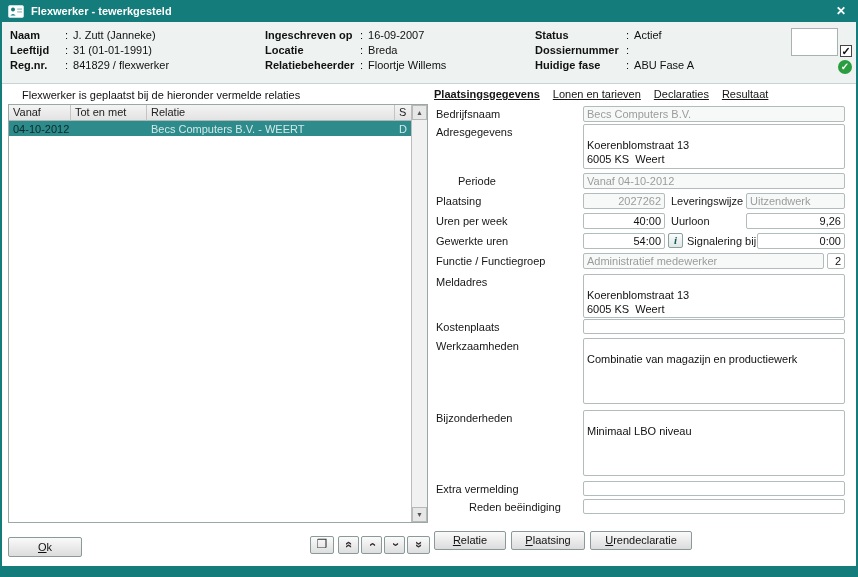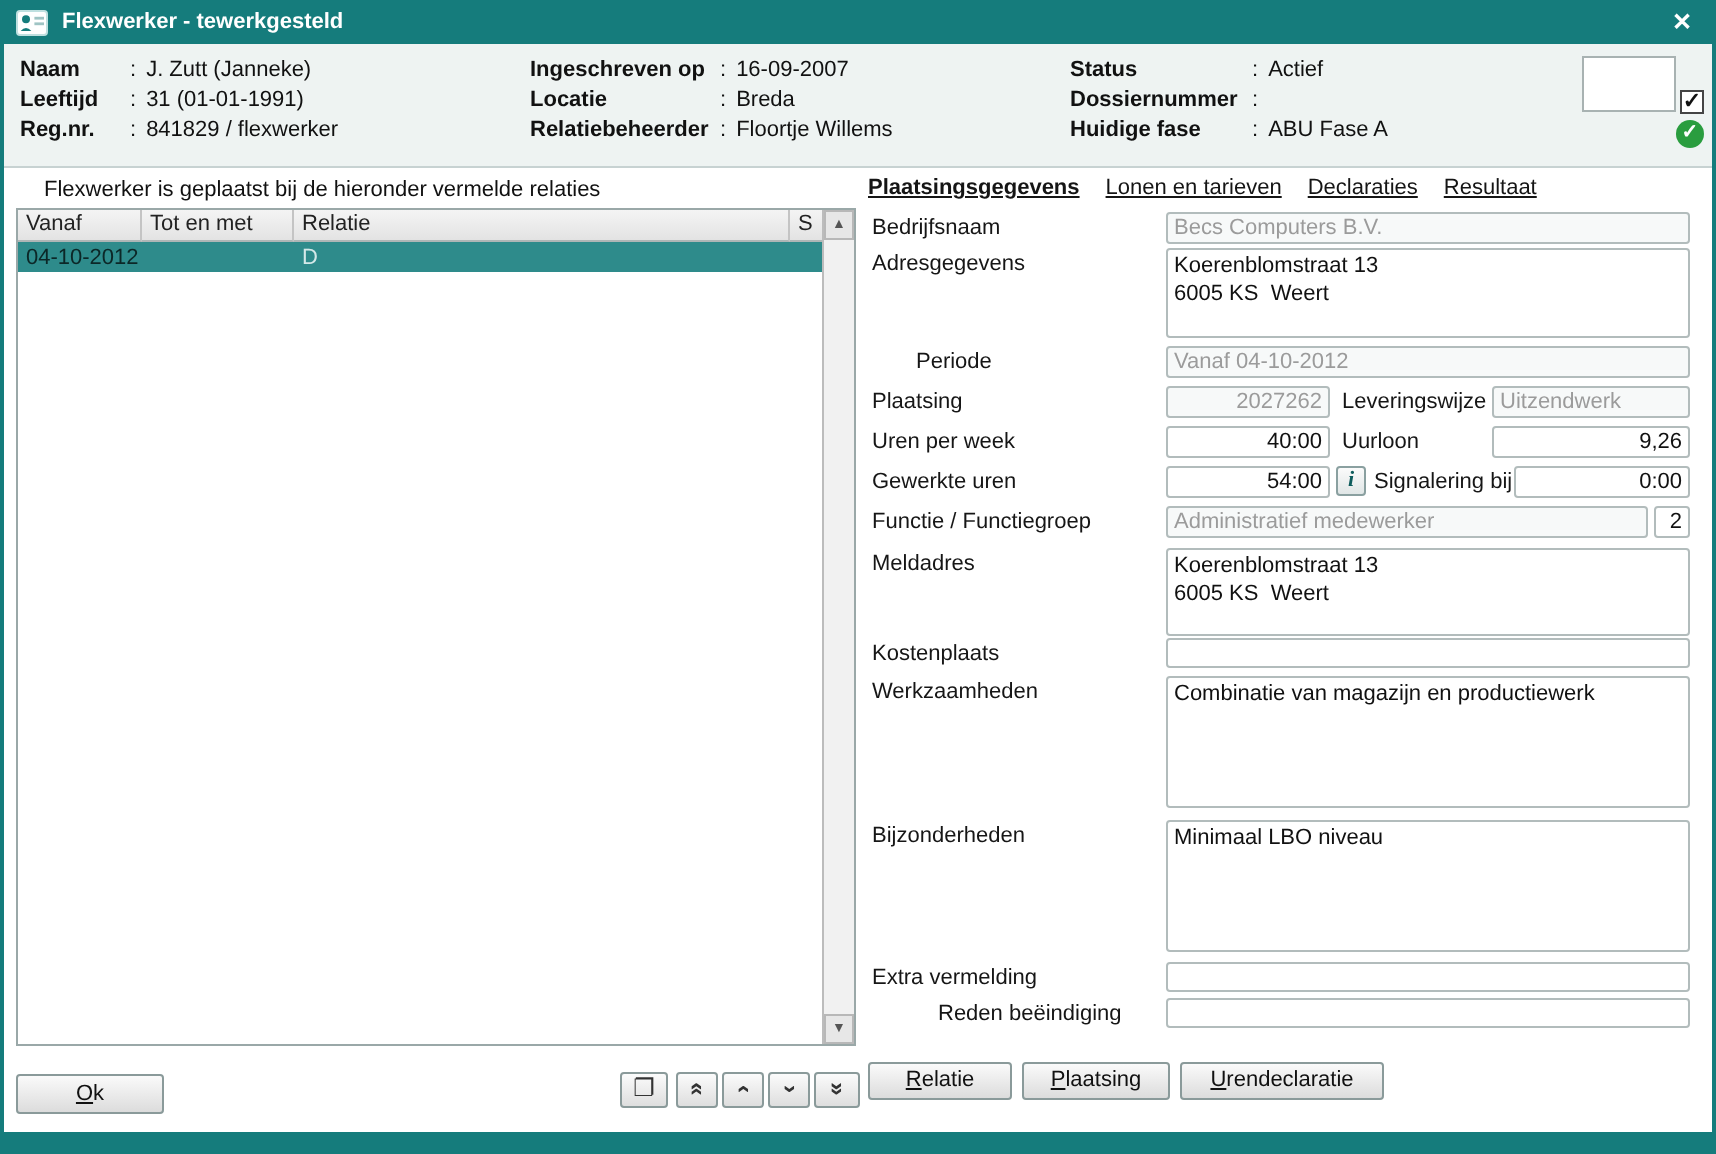--- a/index.html
+++ b/index.html
@@ -52,21 +52,21 @@
   .tabs { position:absolute; left:434px; top:88px; display:flex; gap:13px; white-space:nowrap; }
   .tab { text-decoration:underline; color:#151515; cursor:pointer; }
   .tab.active { font-weight:bold; }
 
   .flabel { position:absolute; white-space:nowrap; color:#161616; }
   .field { position:absolute; background:#fff; border:1px solid #b2bcbc; border-radius:2px;
     height:16px; line-height:14px; padding:0 3px; overflow:hidden; white-space:nowrap; }
   .field.ro { color:#9b9b9b; background:#f7f9f9; }
   .field.num { text-align:right; }
   .ta { position:absolute; background:#fff; border:1px solid #b2bcbc; border-radius:2px;
-    padding:1px 3px; white-space:pre-wrap; overflow:hidden; line-height:14px; }
+    padding:13px 3px; white-space:pre-wrap; overflow:hidden; line-height:14px; }
   .ibtn { position:absolute; width:15px; height:15px; border:1px solid #8aa0a0; border-radius:2px;
     background:linear-gradient(#fbfbfb,#e0e6e6); text-align:center; line-height:13px;
     font-family:"Liberation Serif", serif; font-style:italic; font-weight:bold; color:#0d5c5c; cursor:pointer; }
 
   .btn { position:absolute; border:1px solid #8a9a9a; border-radius:2px;
     background:linear-gradient(#fafafa,#dcdcdc); text-align:center; cursor:pointer; color:#111; }
   .btn span { display:inline-block; }
   .btn .mn::first-letter { text-decoration:underline; }
   .navbtn { position:absolute; top:536px; height:18px; border:1px solid #8a9a9a; border-radius:2px;
     background:linear-gradient(#fbfbfb,#dedede); text-align:center; font-size:12px; line-height:15px; color:#333; cursor:pointer; }
@@ -155,20 +155,21 @@
 <div class="grid">
   <div class="thead">
     <div class="th c1">Vanaf</div>
     <div class="th c2">Tot en met</div>
     <div class="th c3">Relatie</div>
     <div class="th c4">S</div>
   </div>
   <div class="tr sel">
     <div class="td c1 dark">04-10-2012</div>
     <div class="td c2 lite"></div>
+    <div class="td c3 lite">Becs Computers B.V. - WEERT</div>
     <div class="td c4 lite">D</div>
   </div>
   <div class="vscroll">
     <div class="sbtn up">▲</div>
     <div class="sbtn dn">▼</div>
   </div>
 </div>
 
 <div class="tabs">
   <span class="tab active">Plaatsingsgegevens</span>

